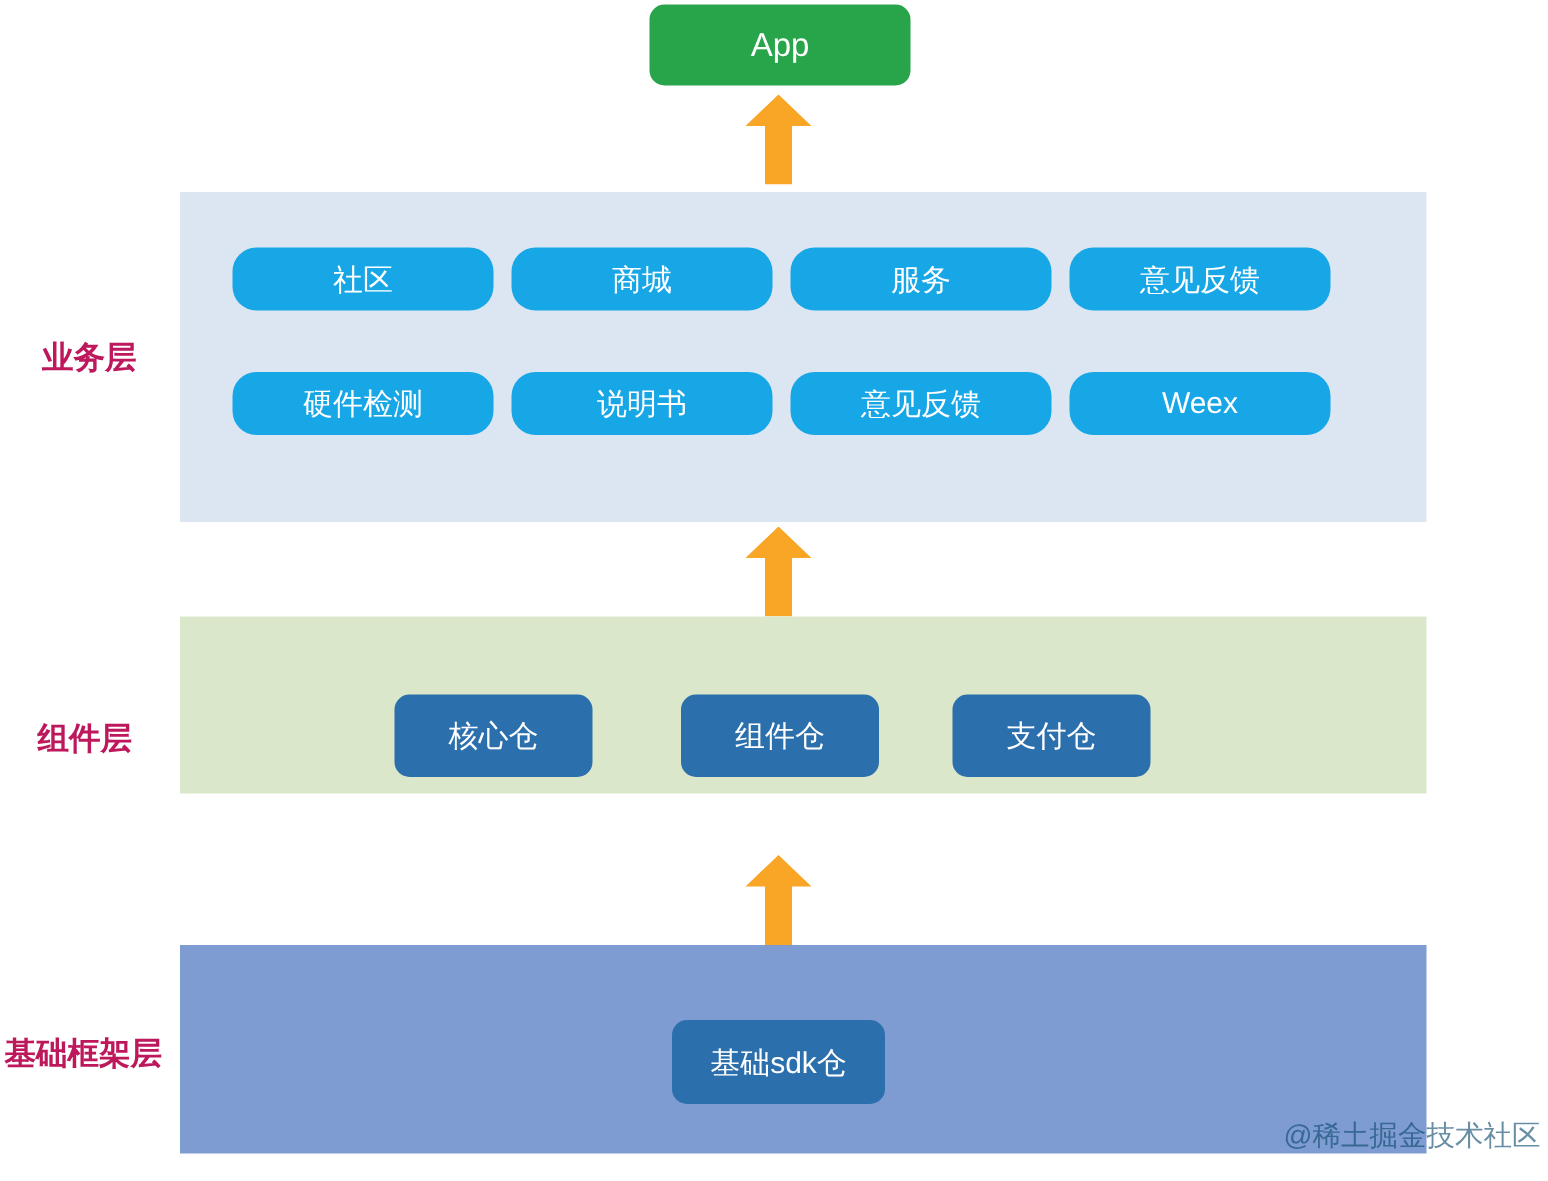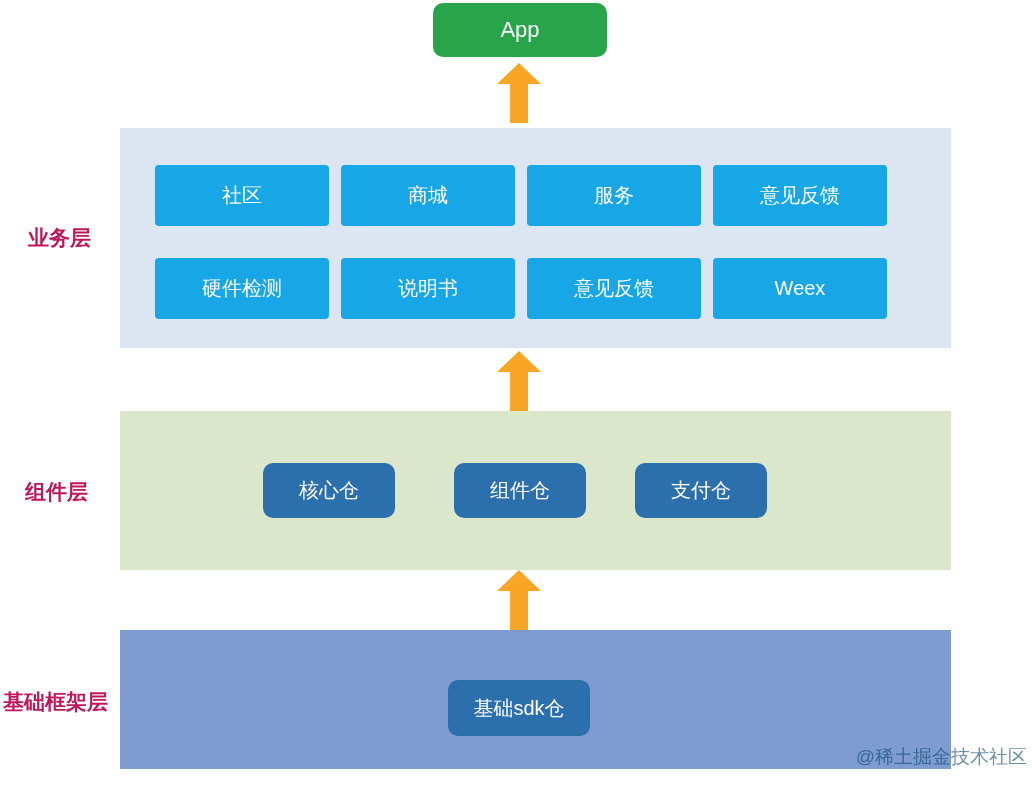--- a/index.html
+++ b/index.html
@@ -48,52 +48,52 @@
   .arrow polygon { fill: var(--arrow-orange); }
   .arrow-1 { top: 63px; }
   .arrow-2 { top: 351px; }
   .arrow-3 { top: 570px; }
   .layer {
     position: absolute;
     left: 120px;
     width: 831px;
   }
   .layer.business   { top: 128px; height: 220px; background: var(--business-bg); }
-  .layer.component  { top: 411px; height: 159px; background: var(--component-bg); }
+  .layer.component  { top: 411px; height: 118px; background: var(--component-bg); }
   .layer.foundation { top: 630px; height: 139px; background: var(--foundation-bg); }
   .btn {
     position: absolute;
     display: flex;
     align-items: center;
     justify-content: center;
     color: #ffffff;
     font-size: 20px;
     font-weight: 500;
     box-sizing: border-box;
   }
   .btn.feature {
     width: 174px;
-    height: 61px;
-    border-radius: 4px;
+    height: 42px;
+    border-radius: 16px;
     background: var(--feature-blue);
   }
   .btn.repo {
     width: 132px;
     height: 55px;
     border-radius: 10px;
     background: var(--repo-blue);
   }
   .btn.sdk {
     width: 142px;
     height: 56px;
     border-radius: 10px;
     background: var(--repo-blue);
   }
   .row1 { top: 37px; }
-  .row2 { top: 120px; margin-top: 10px; }
+  .row2 { top: 120px; }
   .col1 { left: 35px; }
   .col2 { left: 221px; }
   .col3 { left: 407px; }
   .col4 { left: 593px; }
   .repo-row { top: 52px; }
   .repo-1 { left: 143px; }
   .repo-2 { left: 334px; }
   .repo-3 { left: 515px; }
   .sdk-1  { left: 328px; top: 50px; }
   .layer-label {

